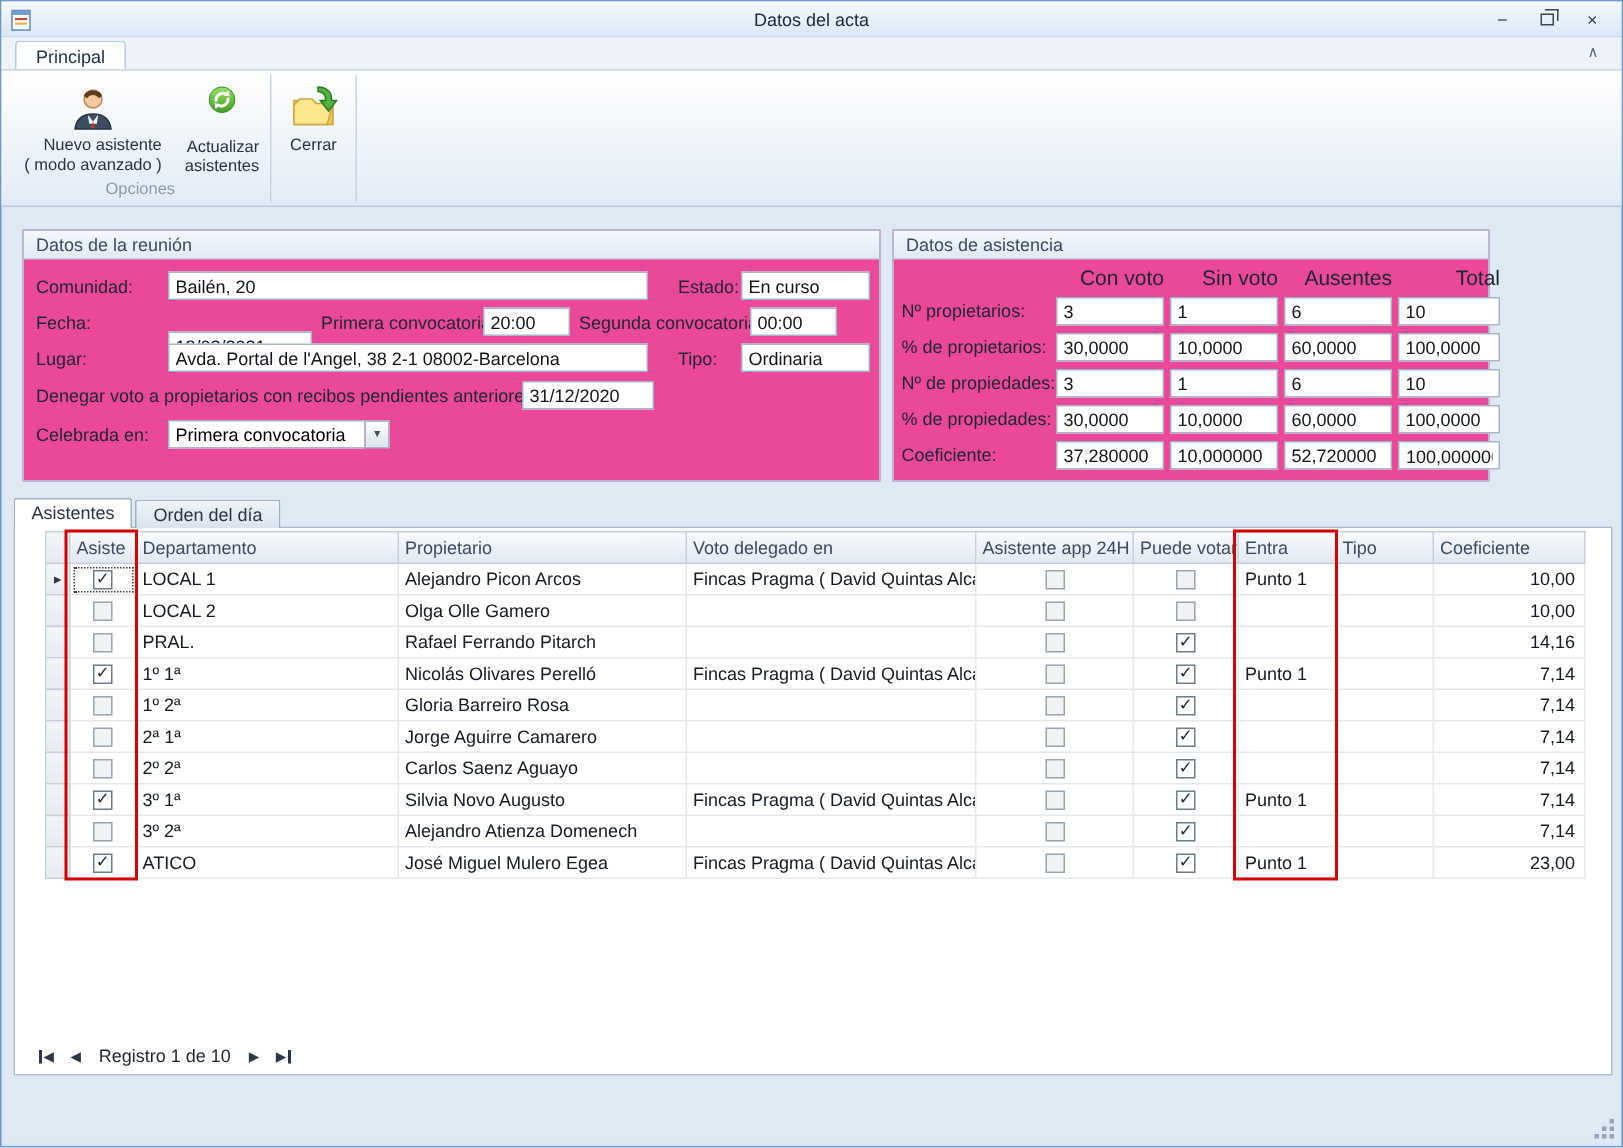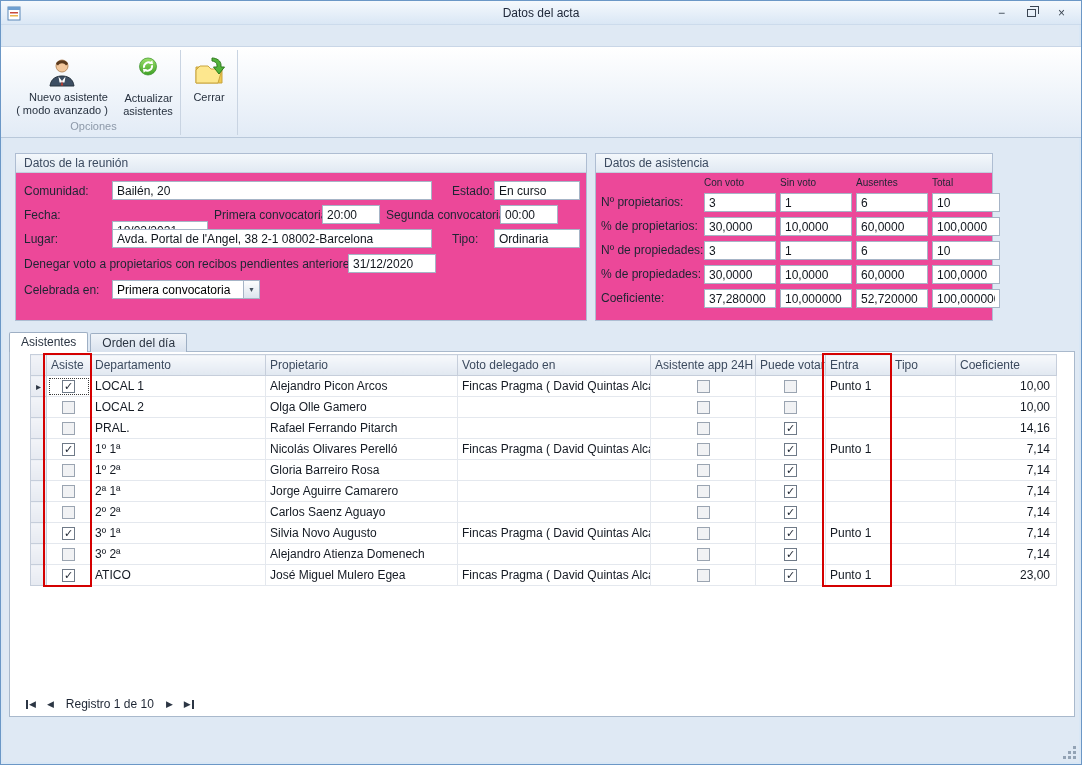--- a/index.html
+++ b/index.html
@@ -58,21 +58,21 @@
   .combo { position:absolute; display:flex; height:19px; }
   .combo input { width:131px; height:19px; background:#fff; border:1px solid #a6b4c6;
           border-right:none; font-family:"Liberation Sans", sans-serif; font-size:12px; padding:0 4px; }
   .combo .drop { width:17px; height:19px; background:linear-gradient(#fdfdfd,#dce4ee);
           border:1px solid #a6b4c6; display:flex; align-items:center; justify-content:center;
           font-size:7px; color:#45515f; }
 
   
   .att-grid { position:absolute; left:5px; top:23px; display:grid;
           grid-template-columns:99px 72px 72px 72px 68px; column-gap:4px; row-gap:5px; }
-  .att-h { font-size:10px; color:#1d2533; text-align:left; align-self:end; }
+  .att-h { font-size:14px; color:#1d2533; text-align:right; align-self:end; }
   .att-l { font-size:12px; color:#1d2533; line-height:19px; white-space:nowrap; }
   .att-v { height:19px; background:#fff; border:1px solid #a6b4c6; font-size:12px;
           padding:0 4px; font-family:"Liberation Sans", sans-serif; color:#10151c; width:100%; }
 
   
   .tabs2 { position:absolute; left:8px; top:331px; height:20px; display:flex; gap:2px; z-index:3; }
   .tab2 { padding:0 11px; height:19px; line-height:18px; border:1px solid #9eafc4; border-bottom:none;
           border-radius:2px 2px 0 0; background:linear-gradient(#f0f4f9,#d9e2ee); color:#2a3442; margin-top:1px; }
   .tab2.active { background:#fff; height:20px; margin-top:0; line-height:19px; }
   .panel { position:absolute; left:8px; top:350px; width:1066px; height:366px;
@@ -127,20 +127,24 @@
     <div class="win-title">Datos del acta</div>
     <div class="win-btns">
       <div class="win-btn">−</div>
       <div class="win-btn">
           <span class="ico-restore"></span>
         </div>
       <div class="win-btn">×</div>
     </div>
   </div>
 
+  <div class="tabrow">
+    <div class="tab-principal">Principal</div>
+    <div class="ribbon-collapse">∧</div>
+  </div>
 
   <div class="ribbon">
     <div class="rbtn rb1">
       <svg class="ricon" viewBox="0 0 32 32">
         <path d="M4 30c1-8 7-10 12-10s11 2 12 10z" fill="#3d4e63" stroke="#27333f"></path>
         <path d="M12.5 20.5l3.5 4.5 3.5-4.5 -1 6h-5z" fill="#ffffff"></path>
         <path d="M16 25l-1.3 4.5h2.6z" fill="#c03b2e"></path>
         <circle cx="16" cy="10" r="6" fill="#f2c79c" stroke="#b98d62"></circle>
         <path d="M10 8c1-5 11-5 12 0l-2 1.5c-2-3-6-3-8 0z" fill="#5b3a1e"></path>
       </svg>

